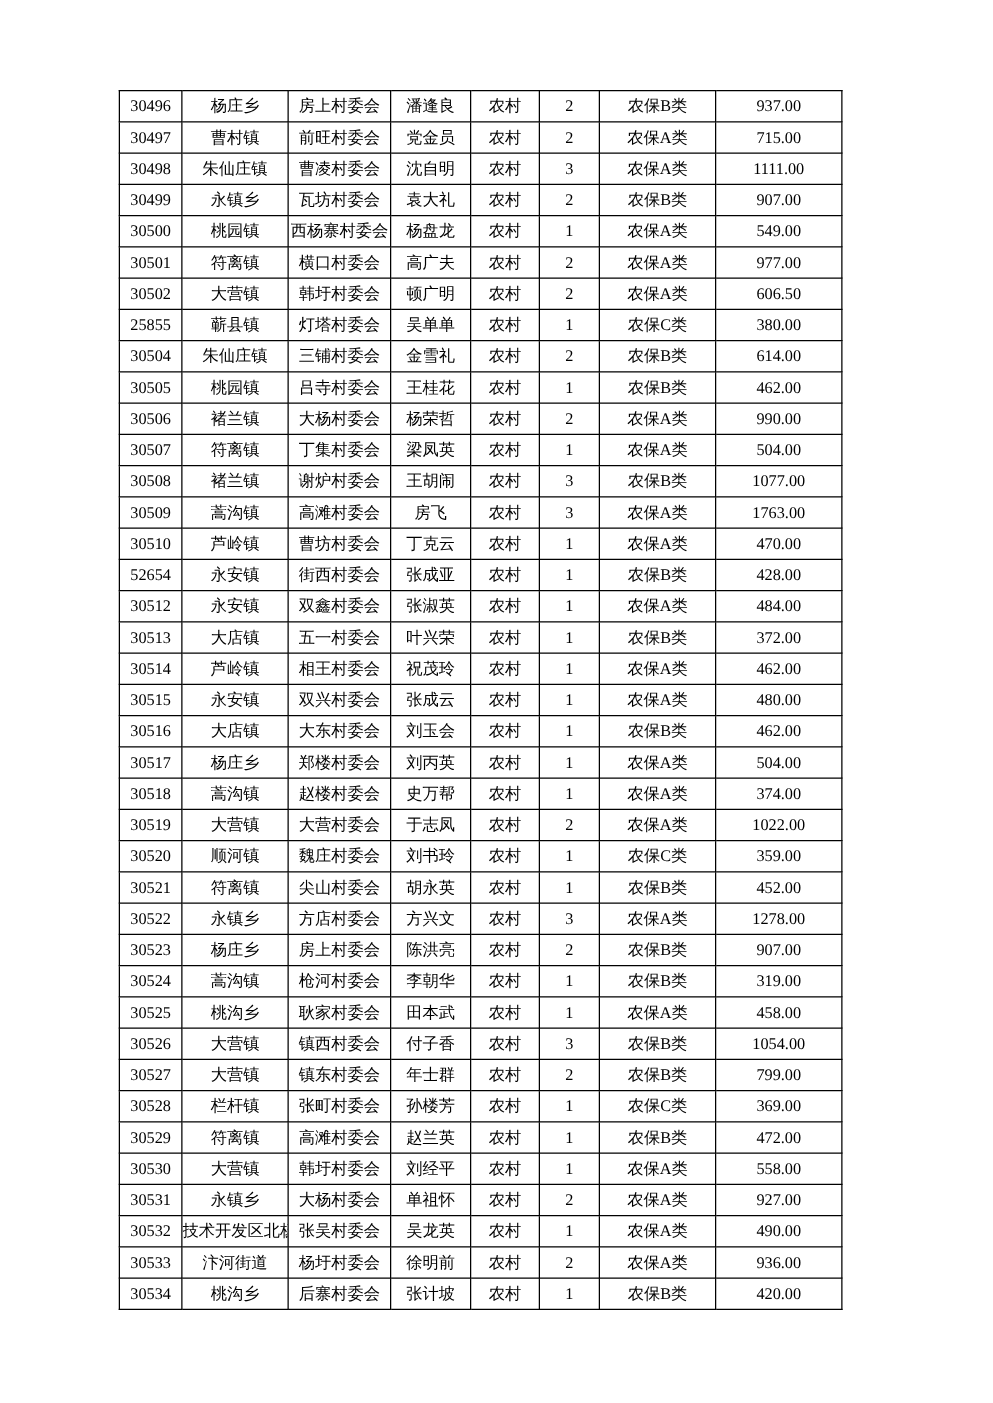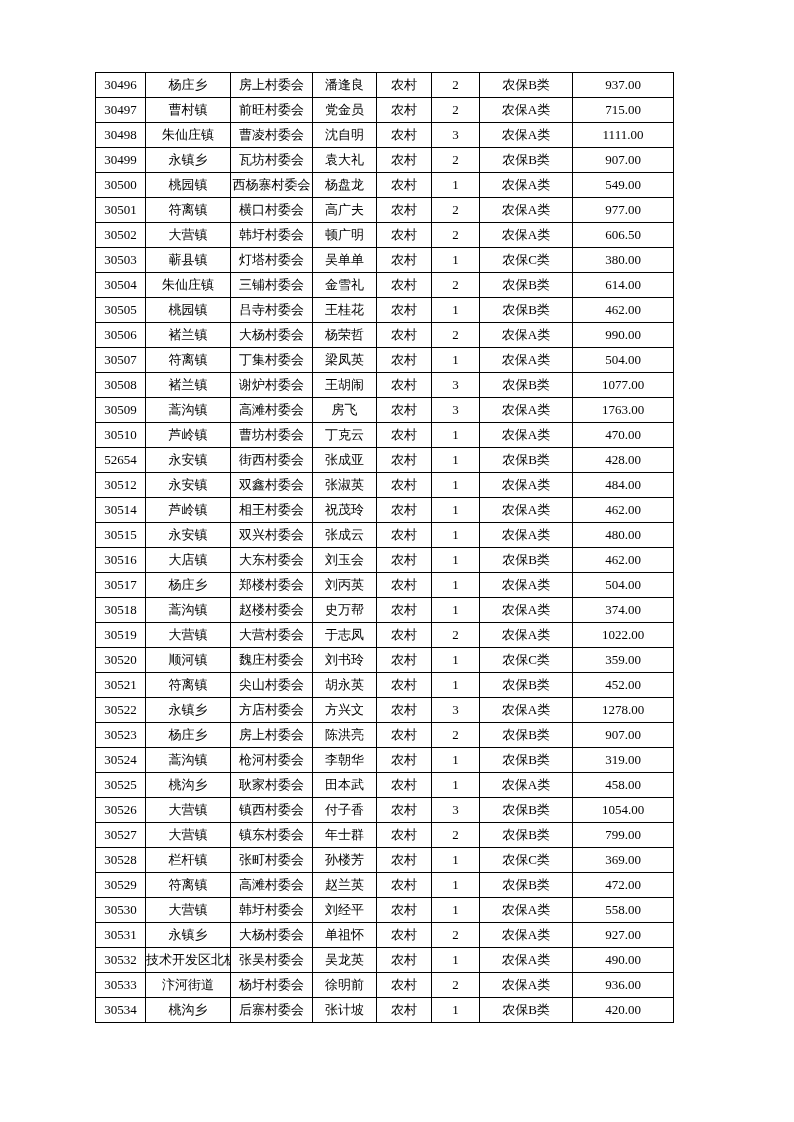--- a/index.html
+++ b/index.html
@@ -128,21 +128,21 @@
           <td>30502</td>
           <td>大营镇</td>
           <td>韩圩村委会</td>
           <td>顿广明</td>
           <td>农村</td>
           <td>2</td>
           <td>农保A类</td>
           <td>606.50</td>
         </tr>
         <tr>
-          <td>30503</td>
+          <td>25855</td>
           <td>蕲县镇</td>
           <td>灯塔村委会</td>
           <td>吴单单</td>
           <td>农村</td>
           <td>1</td>
           <td>农保C类</td>
           <td>380.00</td>
         </tr>
         <tr>
           <td>30504</td>
@@ -226,20 +226,30 @@
         </tr>
         <tr>
           <td>30512</td>
           <td>永安镇</td>
           <td>双鑫村委会</td>
           <td>张淑英</td>
           <td>农村</td>
           <td>1</td>
           <td>农保A类</td>
           <td>484.00</td>
+        </tr>
+        <tr>
+          <td>30513</td>
+          <td>大店镇</td>
+          <td>五一村委会</td>
+          <td>叶兴荣</td>
+          <td>农村</td>
+          <td>1</td>
+          <td>农保B类</td>
+          <td>372.00</td>
         </tr>
         <tr>
           <td>30514</td>
           <td>芦岭镇</td>
           <td>相王村委会</td>
           <td>祝茂玲</td>
           <td>农村</td>
           <td>1</td>
           <td>农保A类</td>
           <td>462.00</td>

